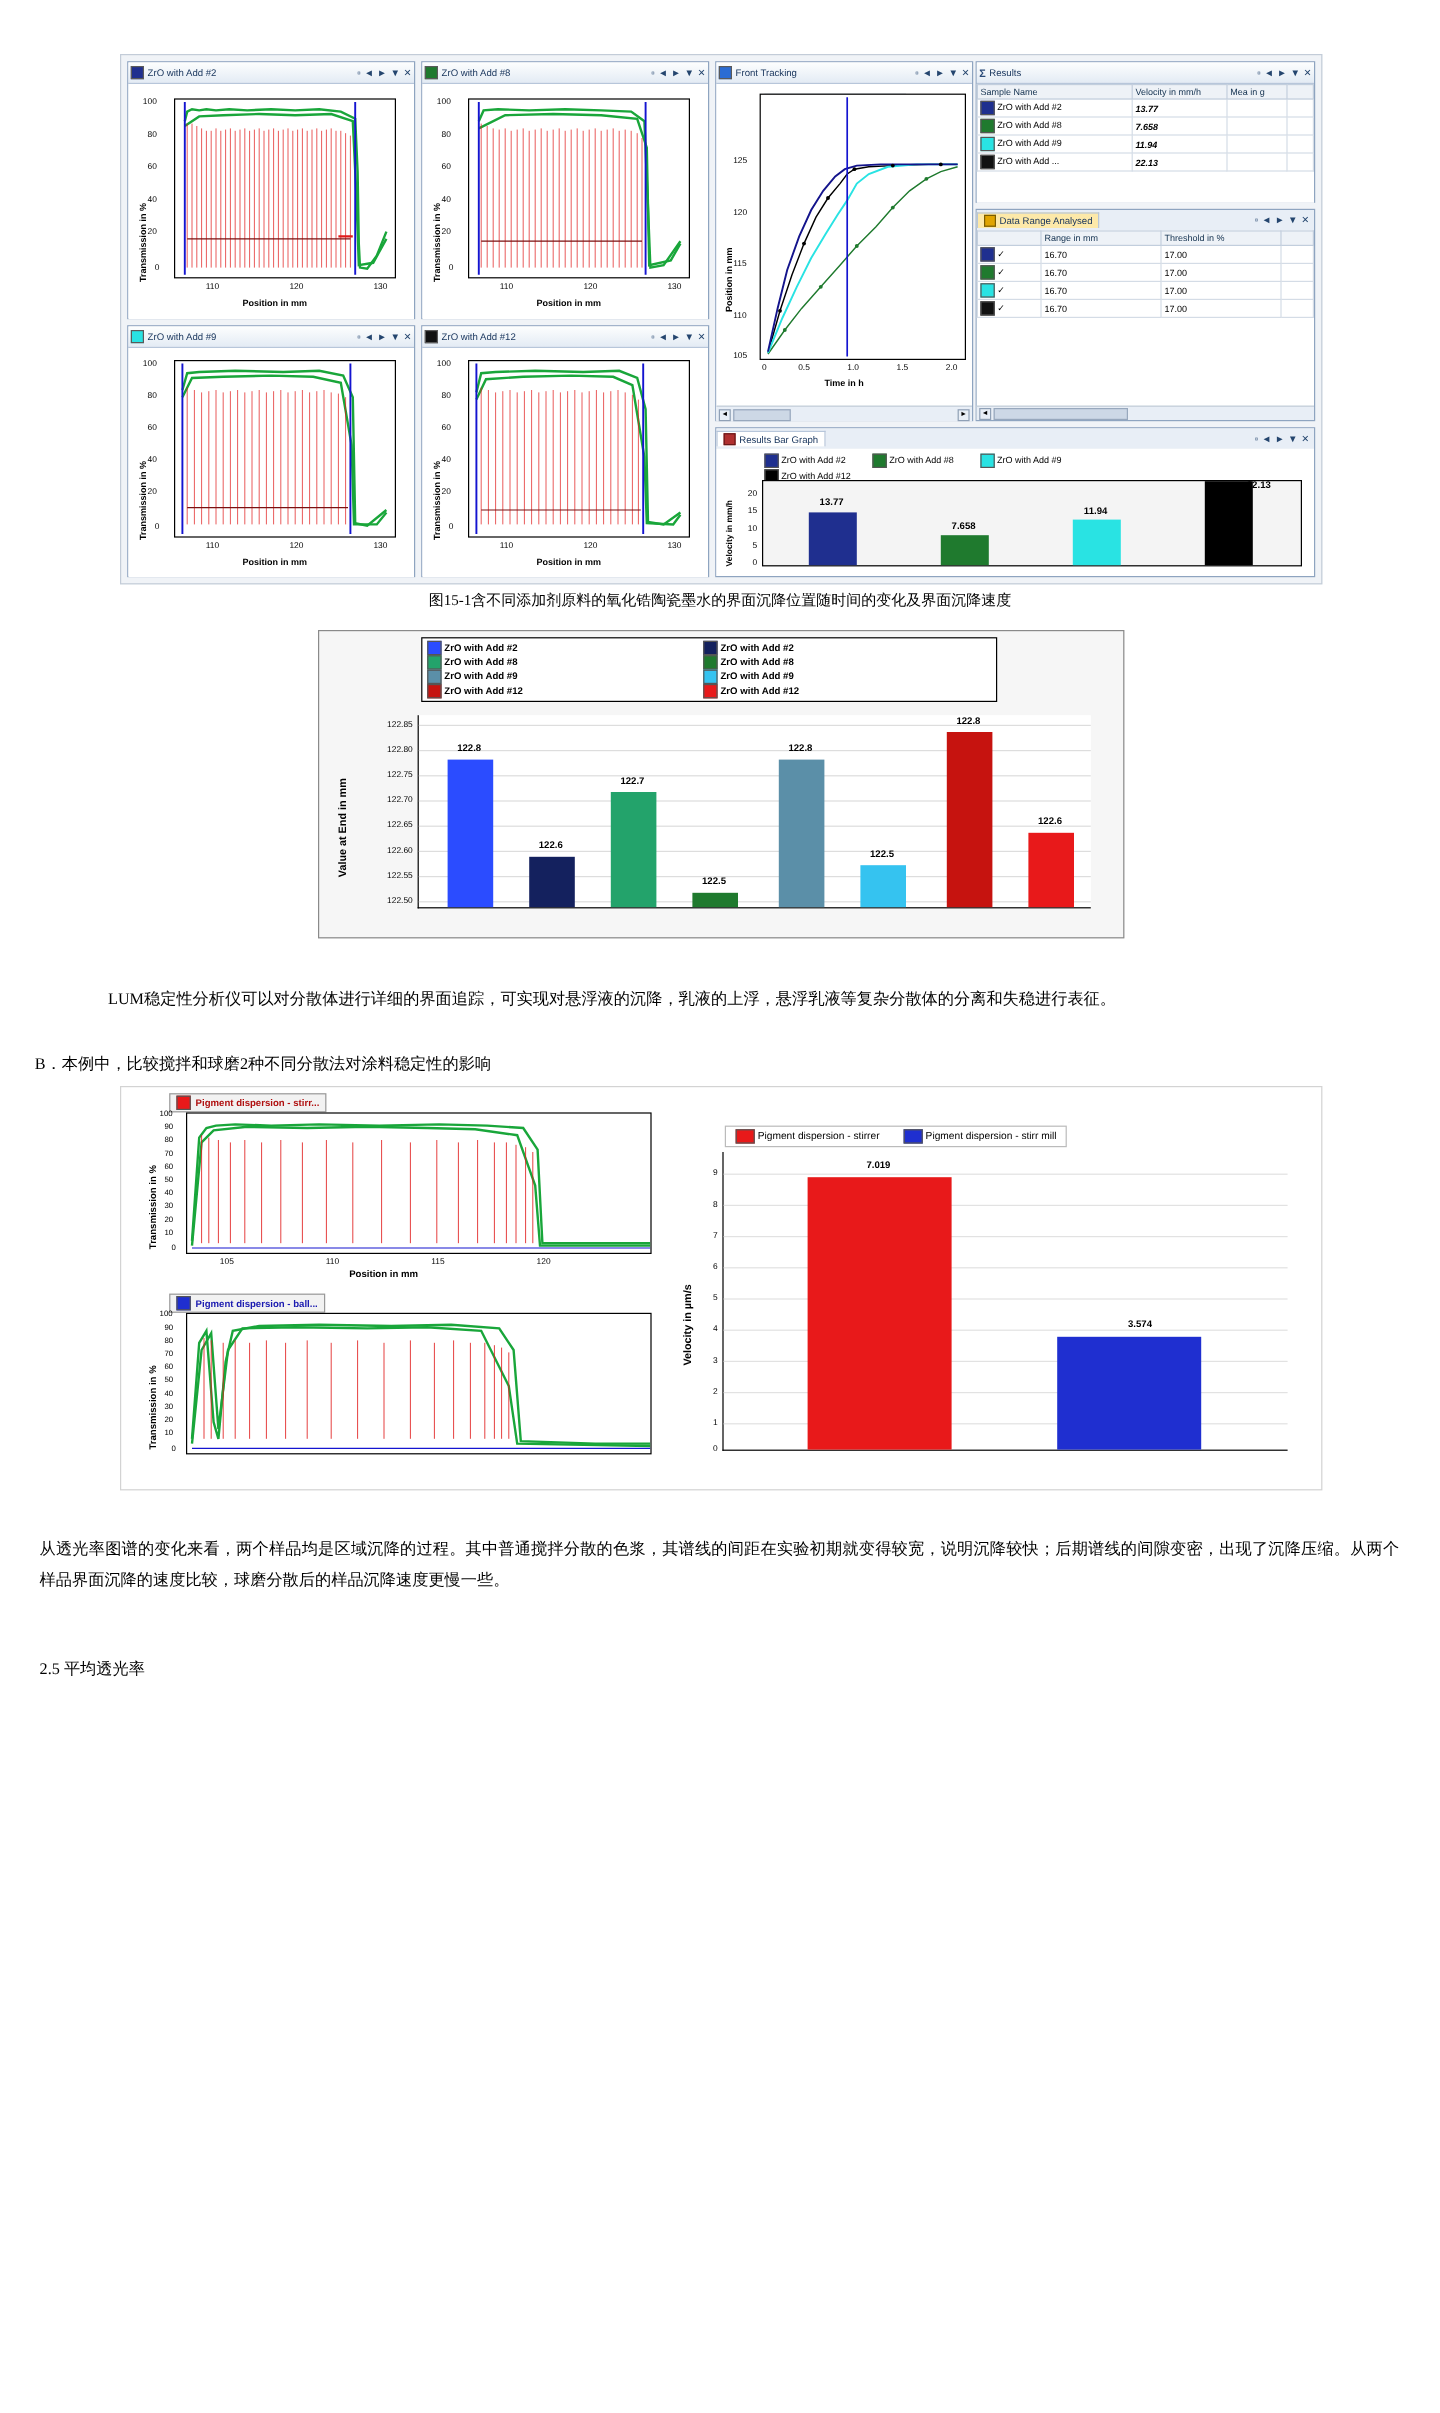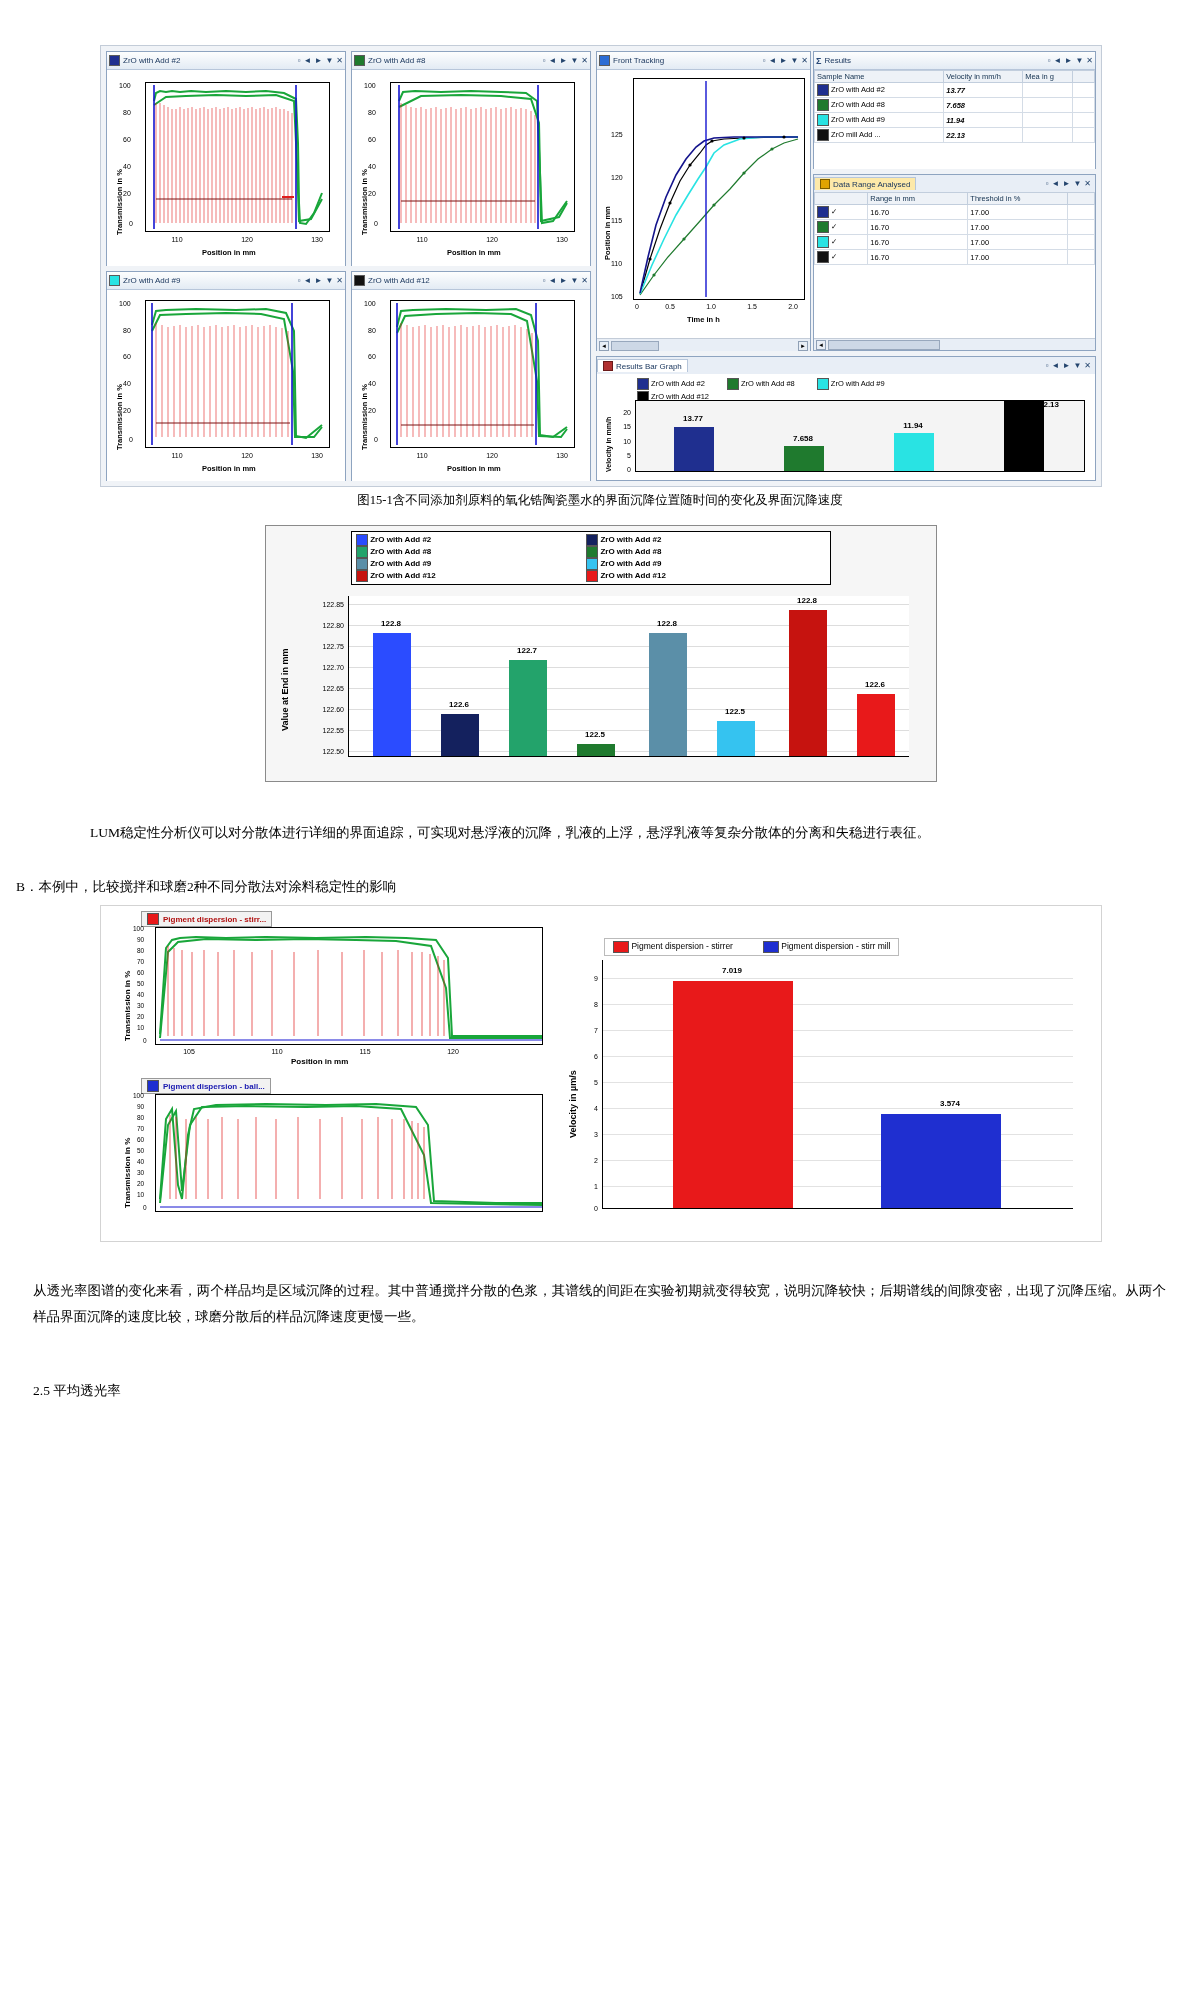--- a/index.html
+++ b/index.html
@@ -427,21 +427,21 @@
             <td></td>
                 <td></td>
           </tr>
           <tr>
             <td><span class="cellsw" style="background:#29e3e3"></span> <span>ZrO with Add #9</span></td>
             <td style="font-style:italic;font-weight:bold;">11.94</td>
             <td></td>
                 <td></td>
           </tr>
           <tr>
-            <td><span class="cellsw" style="background:#111"></span> <span>ZrO mill Add ...</span></td>
+            <td><span class="cellsw" style="background:#111"></span> <span>ZrO with Add ...</span></td>
             <td style="font-style:italic;font-weight:bold;">22.13</td>
             <td></td>
                 <td></td>
           </tr>
         </tbody>
           </table>
       </div>
     </div>
 
     <div class="win" style="left:712px;top:128px;width:283px;height:177px;">
@@ -609,21 +609,21 @@
     <div class="ticky" style="left:26px;top:120px;width:52px;">122.75</div>
     <div class="ticky" style="left:26px;top:141px;width:52px;">122.70</div>
     <div class="ticky" style="left:26px;top:162px;width:52px;">122.65</div>
     <div class="ticky" style="left:26px;top:183px;width:52px;">122.60</div>
     <div class="ticky" style="left:26px;top:204px;width:52px;">122.55</div>
     <div class="ticky" style="left:26px;top:225px;width:52px;">122.50</div>
   </div>
 
 
   <div class="ptext" style="left:60px;top:820px;width:1080px;text-indent:30px;text-align:justify;">LUM稳定性分析仪可以对分散体进行详细的界面追踪，可实现对悬浮液的沉降，乳液的上浮，悬浮乳液等复杂分散体的分离和失稳进行表征。</div>
-  <div class="ptext" style="left:16px;top:874px;width:1100px;">B．本例中，比较搅拌和球磨2种不同分散法对涂料稳定性的影响</div>
+  <div class="ptext" style="left:29px;top:874px;width:1100px;">B．本例中，比较搅拌和球磨2种不同分散法对涂料稳定性的影响</div>
 
   <div style="position:absolute;left:100px;top:905px;width:1000px;height:335px;background:#fff;border:1px solid #d3d3d3;">
 
     <div style="position:absolute;left:18px;top:5px;width:430px;height:160px;">
       <div style="position:absolute;left:22px;top:0;display:flex;align-items:center;gap:4px;border:1px solid #999;background:#f2f2f2;padding:1px 5px;font-size:8px;font-weight:bold;color:#b01010;">
         <span class="cellsw" style="background:#e8191a"></span>
         <span>Pigment  dispersion  - stirr...</span>
       </div>
       <div class="ylab" style="left:4px;top:130px;font-size:8px;">Transmission in %</div>
       <div class="frame" style="left:36px;top:16px;width:388px;height:118px;">
@@ -719,21 +719,21 @@
       <div style="position:absolute;left:18px;top:69px;font-size:6.5px;">50</div>
       <div style="position:absolute;left:18px;top:80px;font-size:6.5px;">40</div>
       <div style="position:absolute;left:18px;top:91px;font-size:6.5px;">30</div>
       <div style="position:absolute;left:18px;top:102px;font-size:6.5px;">20</div>
       <div style="position:absolute;left:18px;top:113px;font-size:6.5px;">10</div>
       <div style="position:absolute;left:24px;top:126px;font-size:6.5px;">0</div>
     </div>
 
     <div style="position:absolute;left:465px;top:32px;width:520px;height:290px;background:#fff;">
 
-      <div style="position:absolute;left:38px;top:0;display:flex;gap:30px;font-size:8.5px;align-items:center;border:1px solid #bbb;padding:2px 8px;background:#fff;">
+      <div style="position:absolute;left:38px;top:0;display:flex;gap:20px;font-size:8.5px;align-items:center;border:1px solid #bbb;padding:2px 8px;background:#fff;">
         <span><span class="cellsw" style="background:#e8191a;width:14px;height:10px;"></span> <span>Pigment dispersion - stirrer</span></span>
         <span><span class="cellsw" style="background:#1f2fd0;width:14px;height:10px;"></span> <span>Pigment dispersion - stirr mill</span></span>
       </div>
       <div class="ylab" style="left:2px;top:200px;font-size:9px;">Velocity in µm/s</div>
       <div style="position:absolute;left:36px;top:22px;width:470px;height:248px;border-left:1px solid #000;border-bottom:1px solid #000;background:#fff;">
         <div style="position:absolute;left:0;top:18px;width:100%;height:1px;background:#e2e2e2;"></div>
         <div style="position:absolute;left:0;top:44px;width:100%;height:1px;background:#e2e2e2;"></div>
         <div style="position:absolute;left:0;top:70px;width:100%;height:1px;background:#e2e2e2;"></div>
         <div style="position:absolute;left:0;top:96px;width:100%;height:1px;background:#e2e2e2;"></div>
         <div style="position:absolute;left:0;top:122px;width:100%;height:1px;background:#e2e2e2;"></div>

